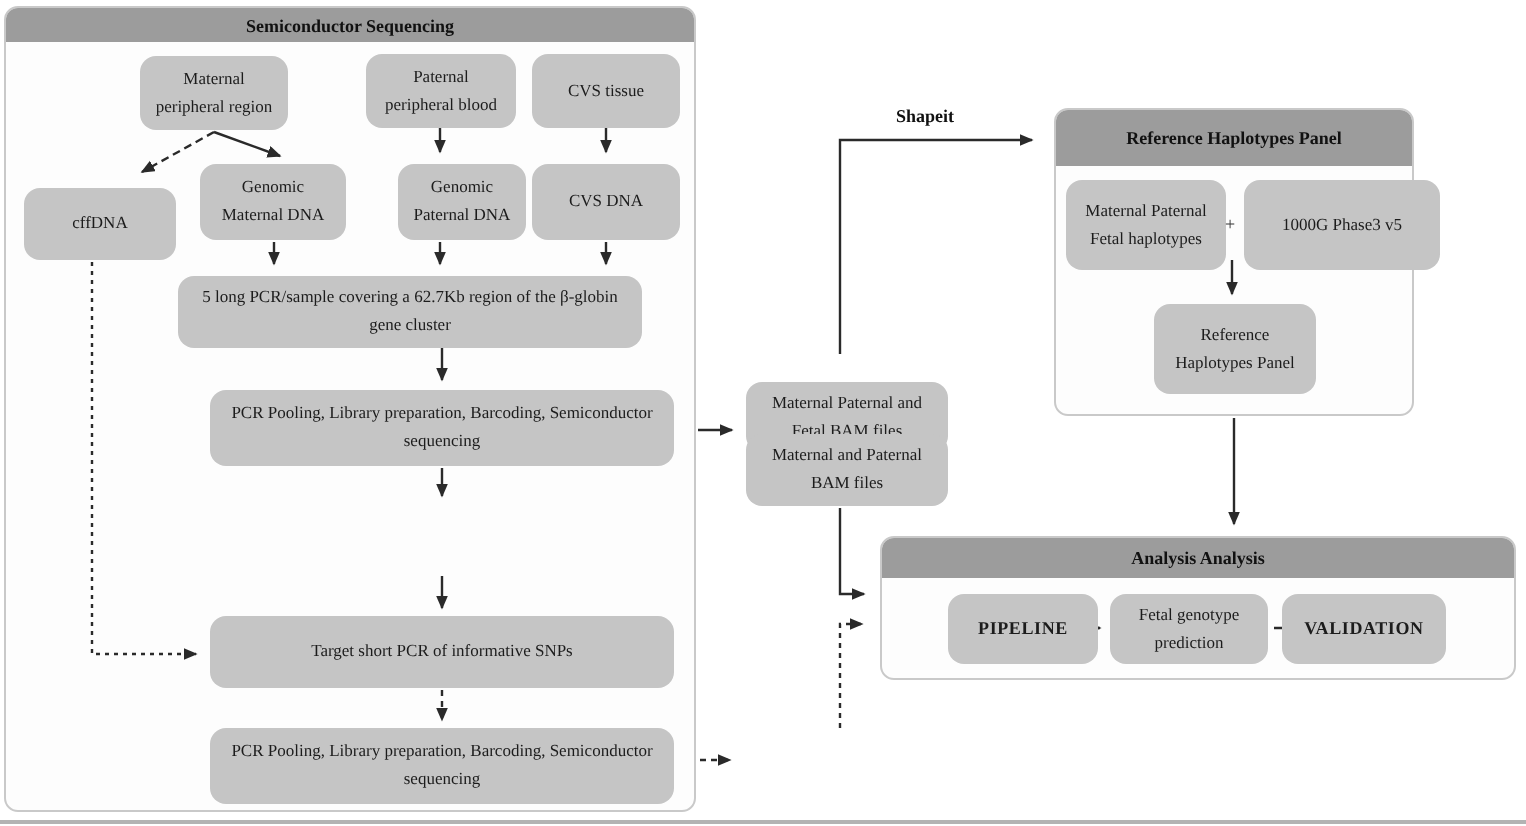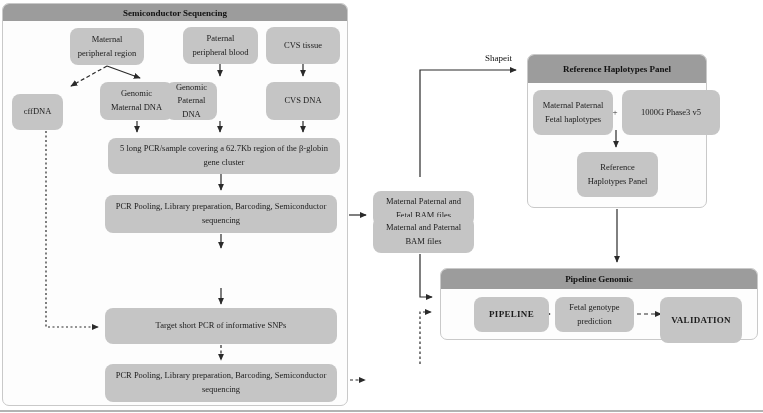--- a/index.html
+++ b/index.html
@@ -18,22 +18,22 @@
     font-weight:700;font-size:9px;color:#111;box-sizing:border-box;text-align:center;
   }
   .box{
     position:absolute;background:#c5c5c5;border-radius:8px;
     display:flex;align-items:center;justify-content:center;
     text-align:center;font-size:8.5px;line-height:1.6;
     padding:2px 6px;box-sizing:border-box;z-index:2;color:#1c1c1c;
   }
   .bold{font-weight:700;font-size:9px;letter-spacing:.3px;}
   .floating-label{
-    position:absolute;z-index:2;font-weight:400;font-size:9px;
-    text-align:right;color:#111;
+    position:absolute;z-index:2;font-weight:700;font-size:9px;
+    text-align:left;color:#111;
   }
   .plus-sign{
     position:absolute;z-index:2;font-size:9px;color:#333;
     display:flex;align-items:center;justify-content:center;
   }
   svg.wires{position:absolute;left:0;top:0;z-index:1;}
   .wire{stroke:#2a2a2a;stroke-width:1.2;fill:none;}
   .bottom-line{position:absolute;left:0;top:410px;width:763px;height:2px;background:#b3b3b3;z-index:0;}
 </style>
 </head>
@@ -43,21 +43,21 @@
 
   <div class="panel" style="left:2px;top:3px;width:346px;height:403px">
     <div class="panel-header" style="height:17px">Semiconductor Sequencing</div>
   </div>
 
   <div class="panel" style="left:527px;top:54px;width:180px;height:154px">
     <div class="panel-header" style="height:28px">Reference Haplotypes Panel</div>
   </div>
 
   <div class="panel" style="left:440px;top:268px;width:318px;height:72px">
-    <div class="panel-header" style="height:20px">Pipeline Genomic</div>
+    <div class="panel-header" style="height:20px">Analysis Analysis</div>
   </div>
 
   <svg class="wires" width="763" height="413" viewBox="0 0 763 413">
     <defs>
       <marker id="ah" markerWidth="8" markerHeight="8" refX="6.2" refY="3" orient="auto" markerUnits="userSpaceOnUse">
         <path d="M0,0 L7,3 L0,6 Z" fill="#2a2a2a"></path>
       </marker>
     </defs>
 
     <path class="wire" d="M107,66 L140,78" marker-end="url(#ah)"></path>
@@ -80,36 +80,36 @@
     <path class="wire" d="M46,131 L46,327 L98,327" stroke-dasharray="2,2.5" marker-end="url(#ah)"></path>
     <path class="wire" d="M420,364 L420,312 L431,312" stroke-dasharray="2.5,2.5" marker-end="url(#ah)"></path>
     <path class="wire" d="M350,380 L365,380" stroke-dasharray="3,2.5" marker-end="url(#ah)"></path>
     <path class="wire" d="M528,314 L550,314" stroke-dasharray="4,3" marker-end="url(#ah)"></path>
     <path class="wire" d="M637,314 L661,314" stroke-dasharray="4,3" marker-end="url(#ah)"></path>
   </svg>
 
   <div class="box" style="left:70px;top:28px;width:74px;height:37px">Maternal peripheral region</div>
   <div class="box" style="left:266px;top:27px;width:74px;height:37px">CVS tissue</div>
   <div class="box" style="left:183px;top:27px;width:75px;height:37px">Paternal peripheral blood</div>
-  <div class="box" style="left:12px;top:94px;width:51px;height:36px">cffDNA</div>
+  <div class="box" style="left:12px;top:94px;width:76px;height:36px">cffDNA</div>
   <div class="box" style="left:100px;top:82px;width:73px;height:38px">Genomic Maternal DNA</div>
-  <div class="box" style="left:166px;top:82px;width:51px;height:38px">Genomic Paternal DNA</div>
+  <div class="box" style="left:199px;top:82px;width:64px;height:38px">Genomic Paternal DNA</div>
   <div class="box" style="left:266px;top:82px;width:74px;height:38px">CVS DNA</div>
-  <div class="box" style="left:108px;top:138px;width:232px;height:36px">5 long PCR/sample covering a 62.7Kb region of the β-globin gene cluster</div>
+  <div class="box" style="left:89px;top:138px;width:232px;height:36px">5 long PCR/sample covering a 62.7Kb region of the β-globin gene cluster</div>
   <div class="box" style="left:105px;top:195px;width:232px;height:38px">PCR Pooling, Library preparation, Barcoding, Semiconductor sequencing</div>
   <div class="box" style="left:105px;top:308px;width:232px;height:36px">Target short PCR of informative SNPs</div>
   <div class="box" style="left:105px;top:364px;width:232px;height:38px">PCR Pooling, Library preparation, Barcoding, Semiconductor sequencing</div>
 
   <div class="floating-label" style="left:448px;top:53px;width:64px">Shapeit</div>
   <div class="box" style="left:373px;top:191px;width:101px;height:35px">Maternal Paternal and Fetal BAM files</div>
   <div class="box" style="left:373px;top:217px;width:101px;height:36px">Maternal and Paternal BAM files</div>
 
   <div class="box" style="left:533px;top:90px;width:80px;height:45px">Maternal Paternal Fetal haplotypes</div>
   <div class="plus-sign" style="left:608px;top:104px;width:14px;height:16px">+</div>
   <div class="box" style="left:622px;top:90px;width:98px;height:45px">1000G Phase3 v5</div>
   <div class="box" style="left:577px;top:152px;width:81px;height:45px">Reference Haplotypes Panel</div>
 
   <div class="box bold" style="left:474px;top:297px;width:75px;height:35px">PIPELINE</div>
   <div class="box" style="left:555px;top:297px;width:79px;height:35px">Fetal genotype prediction</div>
-  <div class="box bold" style="left:660px;top:297px;width:82px;height:46px">VALIDATION</div>
+  <div class="box bold" style="left:641px;top:297px;width:82px;height:35px">VALIDATION</div>
 
   <div class="bottom-line"></div>
 </div>
 
 </body></html>

